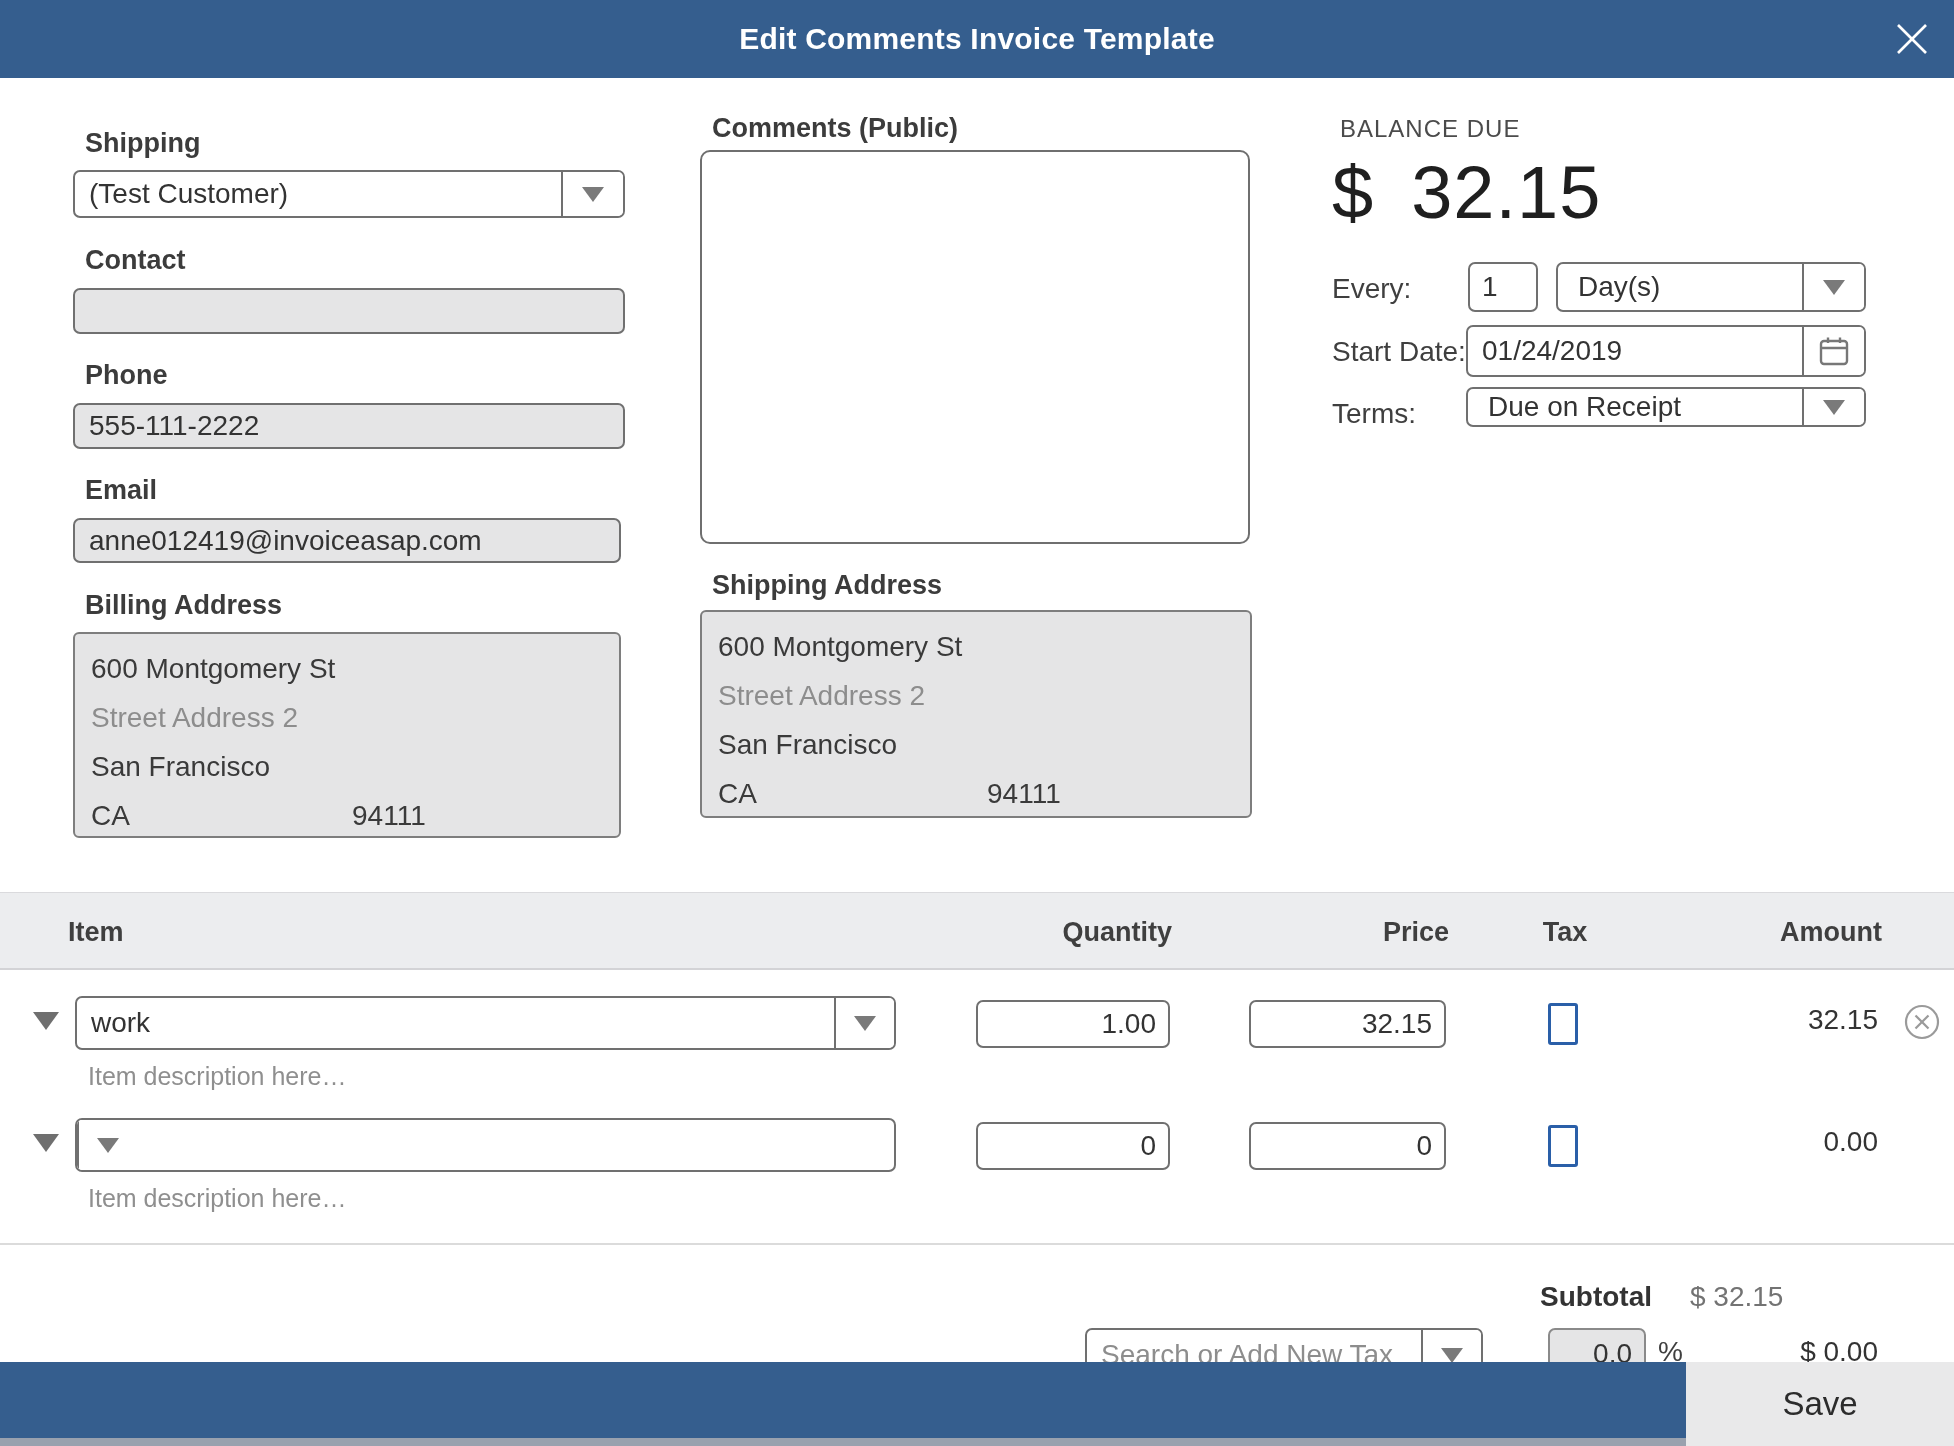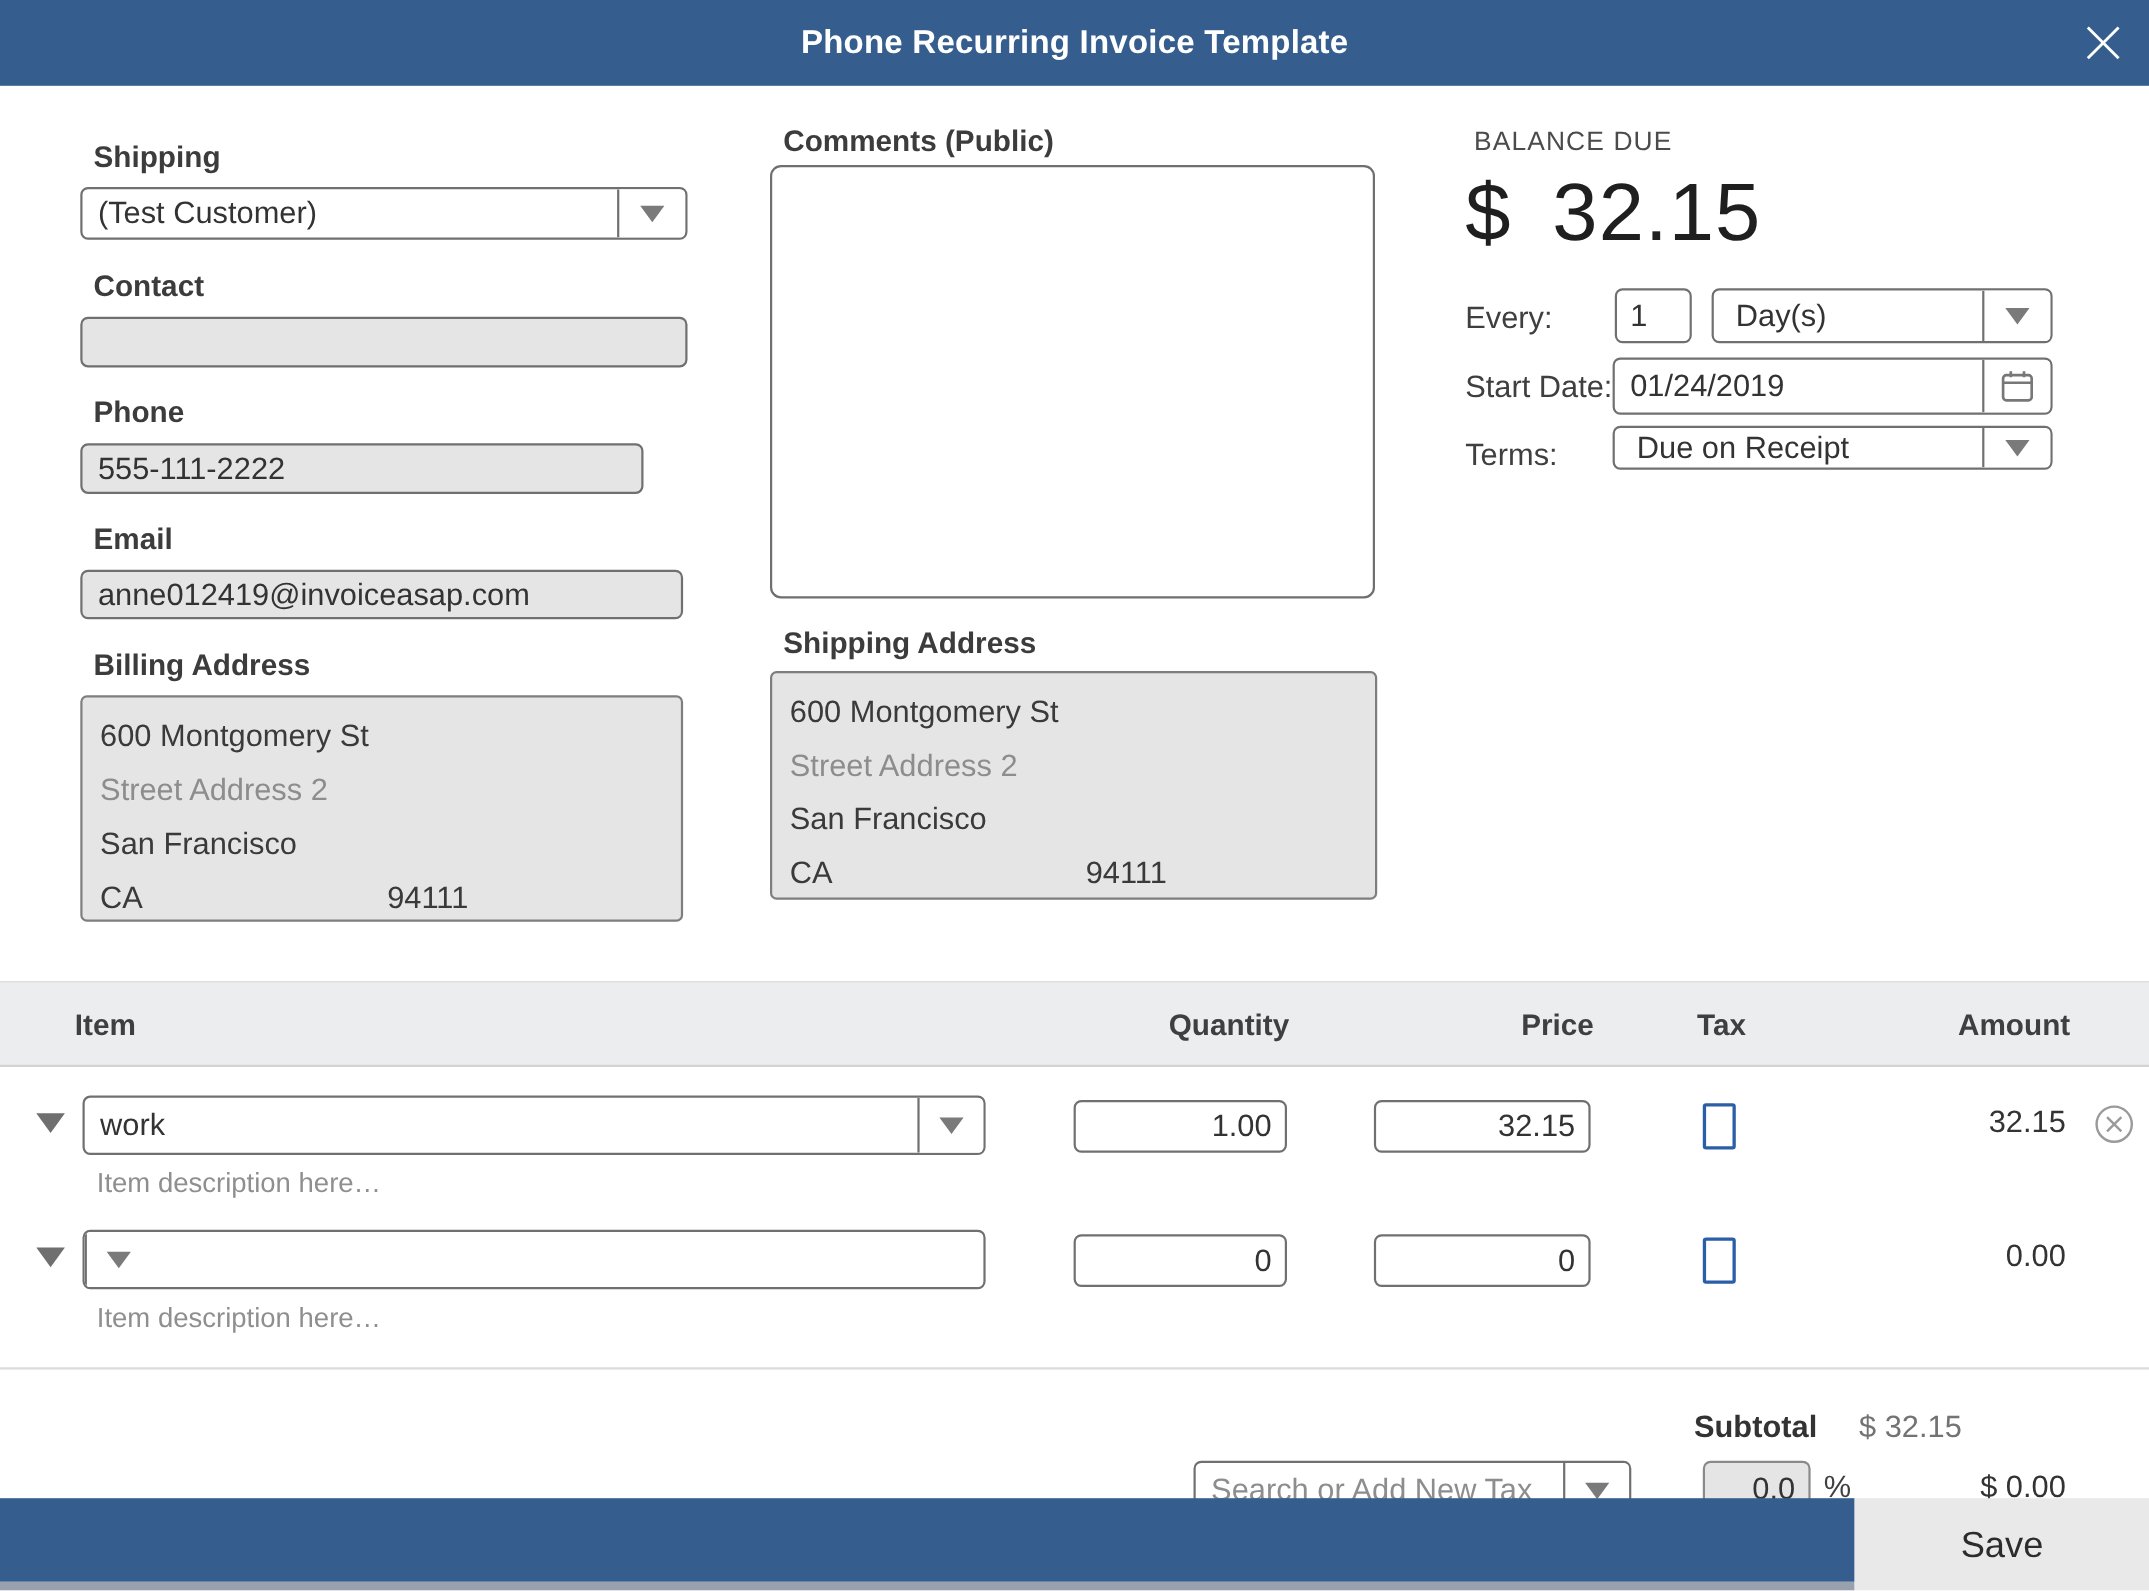--- a/index.html
+++ b/index.html
@@ -109,42 +109,42 @@
   .savebtn {
     position:absolute; left:1686px; top:1362px; width:268px; height:84px; background:#e9e9ea;
     display:flex; align-items:center; justify-content:center; font-size:33px; color:#2c2c2c;
     cursor:pointer; z-index:21;
   }
 </style>
 </head>
 <body>
 
 <div class="topbar">
-  <div class="title">Phone Recurring Invoice Template</div>
+  <div class="title">Edit Comments Invoice Template</div>
 </div>
 <div class="closebtn" style="z-index:11;">
   <svg width="36" height="36" viewBox="0 0 36 36">
     <line x1="4" y1="4" x2="32" y2="32" stroke="#ffffff" stroke-width="2.6"></line>
     <line x1="32" y1="4" x2="4" y2="32" stroke="#ffffff" stroke-width="2.6"></line>
   </svg>
 </div>
 
 <div class="lbl" style="left:85px; top:128px;">Shipping</div>
 <div class="control" style="left:73px; top:170px; width:552px; height:48px;">
   <input value="(Test Customer)" style="">
   <span class="arrowbox">
       <span class="tri"></span>
     </span>
 </div>
 
 <div class="lbl" style="left:85px; top:245px;">Contact</div>
 <input class="fld gray" style="left: 73px; top: 288px; width: 552px; height: 46px;" readonly="" value="">
 
 <div class="lbl" style="left:85px; top:360px;">Phone</div>
-<input class="fld gray" style="left: 73px; top: 403px; width: 512px; height: 46px;" readonly="" value="555-111-2222">
+<input class="fld gray" style="left: 73px; top: 403px; width: 552px; height: 46px;" readonly="" value="555-111-2222">
 
 <div class="lbl" style="left:85px; top:475px;">Email</div>
 <input class="fld gray" style="left: 73px; top: 518px; width: 548px; height: 45px;" readonly="" value="anne012419@invoiceasap.com">
 
 <div class="lbl" style="left:85px; top:590px;">Billing Address</div>
 <div class="addrbox" style="left:73px; top:632px; width:548px; height:206px;">
   <div class="addr-line">600 Montgomery St</div>
   <div class="addr-line ph">Street Address 2</div>
   <div class="addr-line">San Francisco</div>
   <div class="addr-line">

